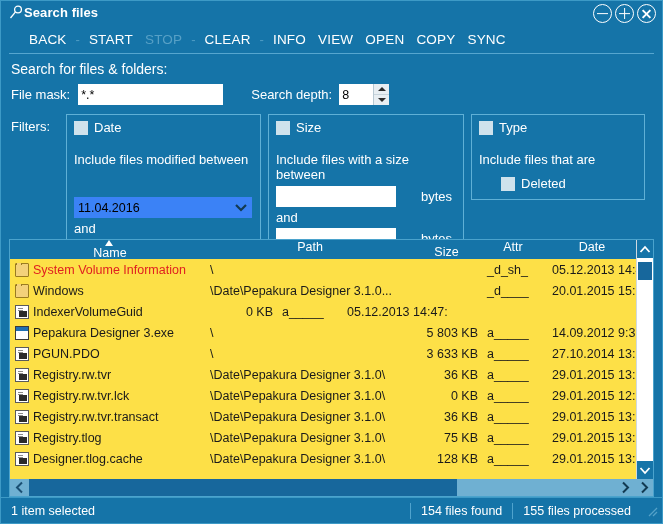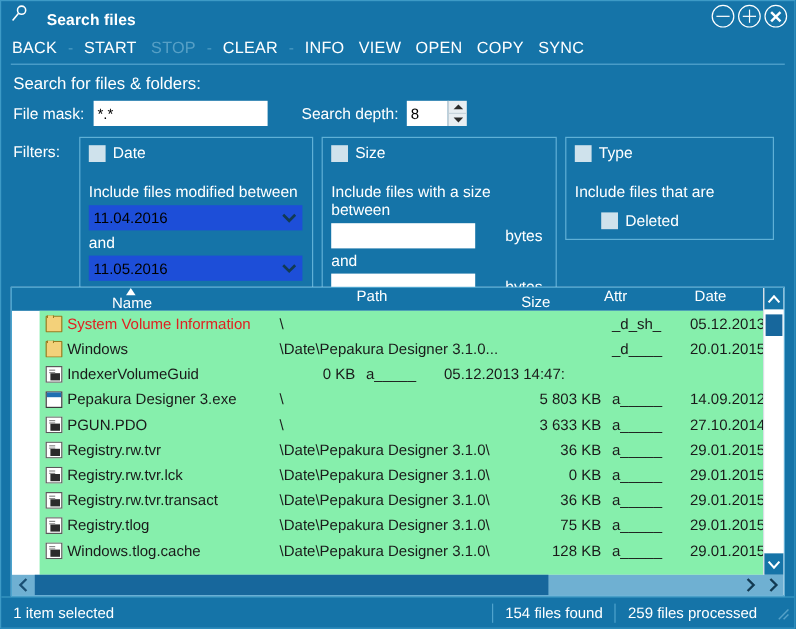--- a/index.html
+++ b/index.html
@@ -20,21 +20,21 @@
 
   
   .titlebar {
     height: 26px;
     display: flex;
     align-items: center;
     padding: 0 4px 0 8px;
     color: #ffffff;
     position: relative;
   }
-  .title-left { display: flex; align-items: flex-end; gap: 15px; }
+  .title-left { display: flex; align-items: flex-start; gap: 0; }
   .app-title {
     font-size: 13px;
     font-weight: bold;
     color: #ffffff;
     letter-spacing: 0.1px;
   }
   .win-buttons {
     position: absolute;
     right: 6px; top: 3px;
     display: flex; gap: 3px;
@@ -60,21 +60,21 @@
     height: 2px; background: #fff;
   }
   .win-btn .x1 { transform: translateY(-50%) rotate(45deg); }
   .win-btn .x2 { transform: translateY(-50%) rotate(-45deg); }
 
   
   .menubar {
     height: 24px;
     display: flex;
     align-items: center;
-    padding: 0 0 0 3px;
+    padding: 0 0 0 22px;
     gap: 0px;
   }
   .menu-item {
     color: #ffffff;
     font-size: 13.5px;
     padding: 0 6px;
     cursor: pointer;
     letter-spacing: 0.2px;
   }
   .menu-item.disabled { color: #57a0c6; cursor: default; }
@@ -162,29 +162,30 @@
     width: 14px; height: 14px;
     background: #cfe2ec;
     border: none;
     flex: none;
     cursor: pointer;
   }
   .chk-label { color: #ffffff; font-size: 13px; }
   .fhelp { color: #ffffff; font-size: 13px; padding: 5px 0 4px 0; margin-top: 12px; }
   .combo {
     height: 21px;
-    background: #1d4ed8;
+    background: #3b82f6;
     display: flex;
     align-items: center;
     justify-content: space-between;
     padding: 0 4px 0 4px;
     box-sizing: border-box;
     font-size: 12.5px;
     color: #000;
     cursor: pointer;
+    margin-top: 26px;
   }
   .combo.w1 { width: 178px; }
   .chev-dn svg { display: block; }
   .and-lbl { color: #ffffff; font-size: 13px; padding: 3px 0 3px 0; }
   .size-in-row { display: flex; align-items: center; gap: 25px; }
   .size-input { width: 120px; height: 21px; }
   .bytes-lbl { color: #ffffff; font-size: 13px; }
   .type-sub {
     display: flex; align-items: center; gap: 6px;
     padding-left: 22px; margin-top: 5px;
@@ -234,22 +235,21 @@
     width: 0; height: 0;
     border-left: 4.5px solid transparent;
     border-right: 4.5px solid transparent;
     border-bottom: 6px solid #ffffff;
     margin-right: 2px;
     flex: none;
   }
   .rows {
     flex: 1;
     overflow: hidden;
-    background: #86efac;
-    margin-left: 23px;
+    background: #fde047;
   }
   .frow {
     height: 21px;
     display: flex;
     align-items: center;
     font-size: 12.5px;
     color: #1a1a1a;
     white-space: nowrap;
     cursor: default;
   }
@@ -615,21 +615,21 @@
                 <span class="fname">Registry.tlog</span>
               </div>
               <div class="c c-path">\Date\Pepakura Designer 3.1.0\</div>
               <div class="c c-size">75 KB</div>
               <div class="c c-attr">a_____</div>
               <div class="c c-date">29.01.2015 13:52:</div>
             </div>
             <div class="frow">
               <div class="c c-name">
                 <span class="icon ic-file"></span>
-                <span class="fname">Windows.tlog.cache</span>
+                <span class="fname">Designer.tlog.cache</span>
               </div>
               <div class="c c-path">\Date\Pepakura Designer 3.1.0\</div>
               <div class="c c-size">128 KB</div>
               <div class="c c-attr">a_____</div>
               <div class="c c-date">29.01.2015 13:52:</div>
             </div>
           </div>
       </div>
 
       <div class="vscroll">
@@ -667,21 +667,21 @@
         <svg width="10" height="13" viewBox="0 0 10 13">
             <polyline points="3,1.5 8,6.5 3,11.5" fill="none" stroke="#123a52" stroke-width="2"></polyline>
           </svg>
       </div>
     </div>
   </div>
 
   <div class="statusbar">
     <span class="st-left">1 item selected</span>
     <span class="st-cell">154 files found</span>
-    <span class="st-cell">259 files processed</span>
+    <span class="st-cell">155 files processed</span>
     <span class="resize-grip">
       <svg width="14" height="14" viewBox="0 0 14 14">
         <line x1="12" y1="4" x2="4" y2="12" stroke="#7fc0de" stroke-width="1.2"></line>
         <line x1="12" y1="8" x2="8" y2="12" stroke="#7fc0de" stroke-width="1.2"></line>
         <line x1="12" y1="12" x2="12" y2="12" stroke="#7fc0de" stroke-width="1.2"></line>
       </svg>
     </span>
   </div>
 
 </div>

